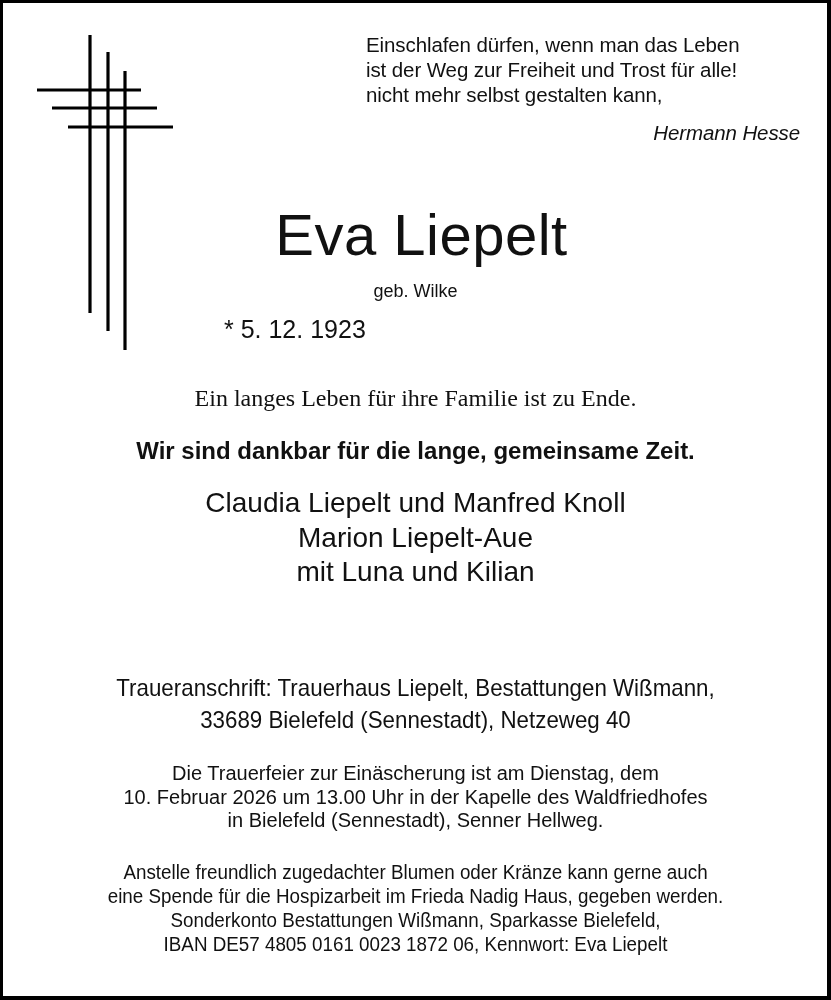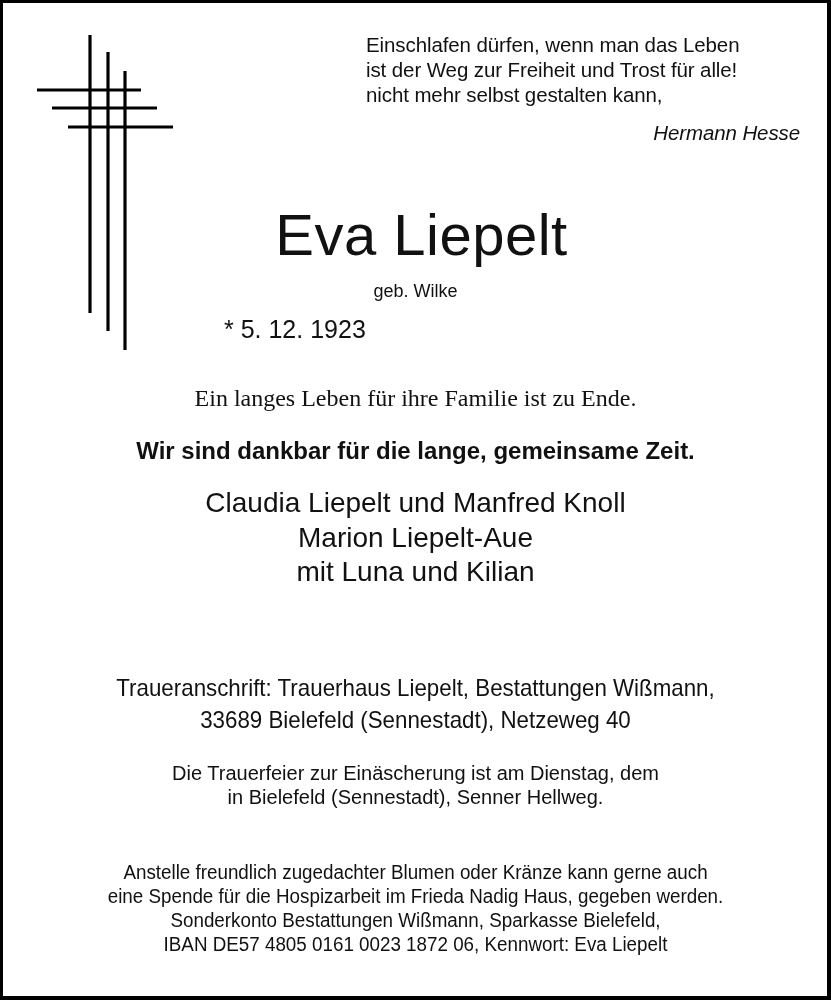--- a/index.html
+++ b/index.html
@@ -62,20 +62,21 @@
   <div>mit Luna und Kilian</div>
 </div>
 
 <div class="abs center address">
   <div>Traueranschrift: Trauerhaus Liepelt, Bestattungen Wißmann,</div>
   <div>33689 Bielefeld (Sennestadt), Netzeweg 40</div>
 </div>
 
 <div class="abs center ceremony">
   <div>Die Trauerfeier zur Einäscherung ist am Dienstag, dem</div>
+  <div>10. Februar 2026 um 13.00 Uhr in der Kapelle des Waldfriedhofes</div>
   <div>in Bielefeld (Sennestadt), Senner Hellweg.</div>
 </div>
 
 <div class="abs center donation">
   <div>Anstelle freundlich zugedachter Blumen oder Kränze kann gerne auch</div>
   <div>eine Spende für die Hospizarbeit im Frieda Nadig Haus, gegeben werden.</div>
   <div>Sonderkonto Bestattungen Wißmann, Sparkasse Bielefeld,</div>
   <div>IBAN DE57 4805 0161 0023 1872 06, Kennwort: Eva Liepelt</div>
 </div>
 

